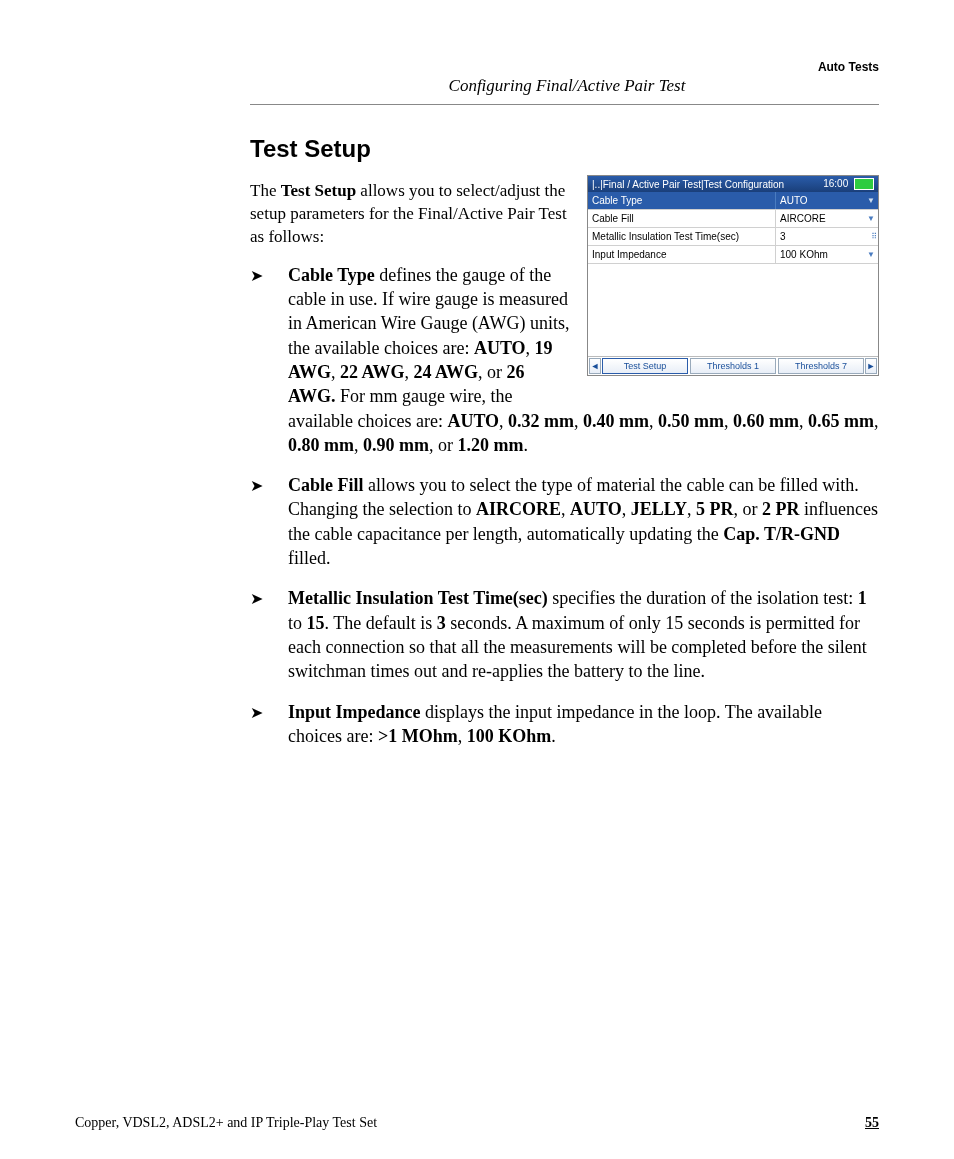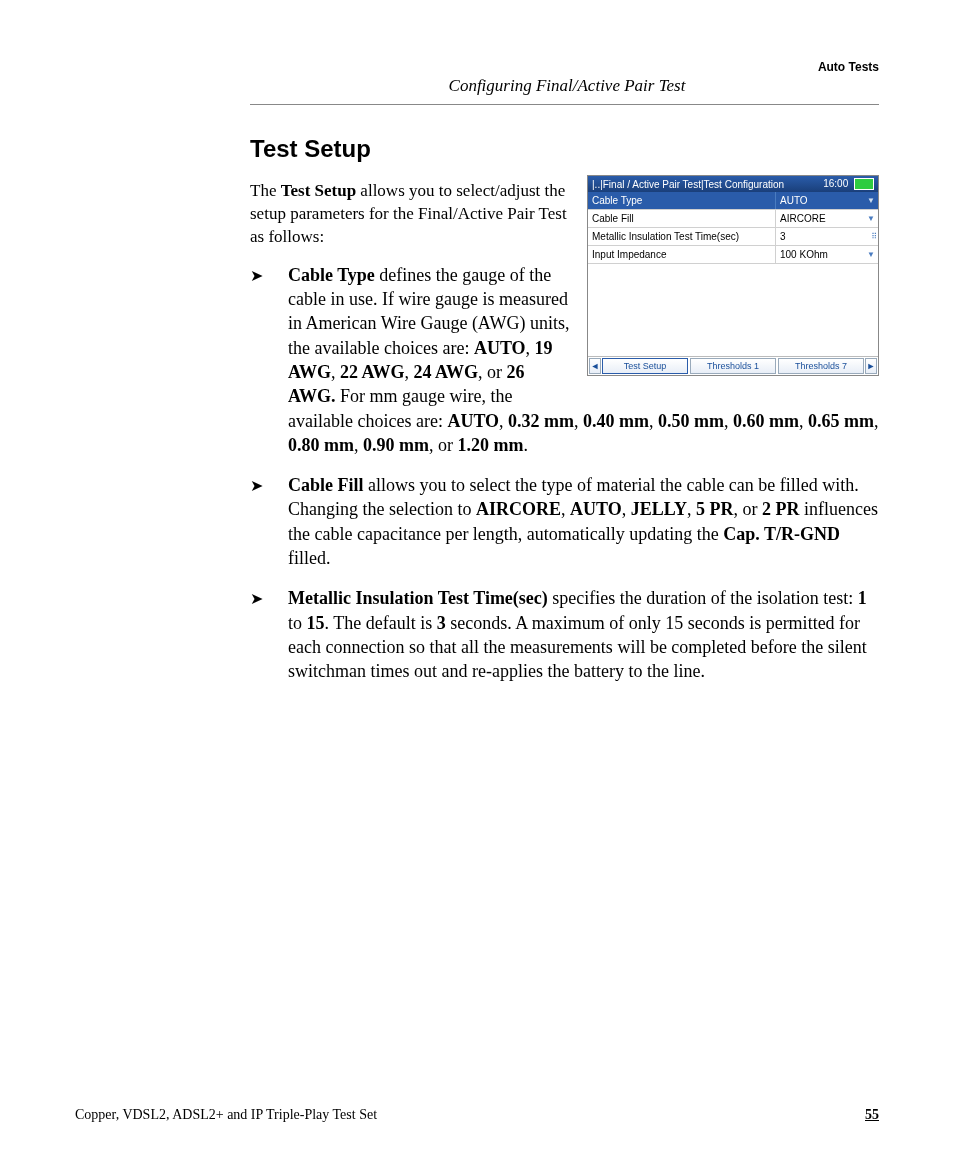--- a/index.html
+++ b/index.html
@@ -167,21 +167,21 @@
     position: absolute;
     left: 0;
     top: 2px;
     font-size: 16px;
     color: #000;
   }
   b { font-weight: bold; }
 
   .footer {
     position: absolute;
-    bottom: 36px;
+    bottom: 28px;
     left: 75px;
     right: 75px;
     display: flex;
     justify-content: space-between;
     font-size: 14px;
   }
   .footer .pg { font-weight: bold; text-decoration: underline; }
 </style>
 </head>
 <body>
@@ -251,20 +251,23 @@
     <ul class="bullets">
       <li>
         <b>Cable Type</b><span> defines the gauge of the cable in use. If wire gauge is measured in American Wire Gauge (AWG) units, the available choices are: </span><b>AUTO</b><span>, </span><b>19 AWG</b><span>, </span><b>22 AWG</b><span>, </span><b>24 AWG</b><span>, or </span><b>26 AWG.</b><span> For mm gauge wire, the available choices are: </span><b>AUTO</b><span>, </span><b>0.32 mm</b><span>, </span><b>0.40 mm</b><span>, </span><b>0.50 mm</b><span>, </span><b>0.60 mm</b><span>, </span><b>0.65 mm</b><span>, </span><b>0.80 mm</b><span>, </span><b>0.90 mm</b><span>, or </span><b>1.20 mm</b><span>.</span>
       </li>
       <li>
         <b>Cable Fill</b><span> allows you to select the type of material the cable can be filled with. Changing the selection to </span><b>AIRCORE</b><span>, </span><b>AUTO</b><span>, </span><b>JELLY</b><span>, </span><b>5 PR</b><span>, or </span><b>2 PR</b><span> influences the cable capacitance per length, automatically updating the </span><b>Cap. T/R-GND</b><span> filled.</span>
       </li>
       <li>
         <b>Metallic Insulation Test Time(sec)</b><span> specifies the duration of the isolation test: </span><b>1</b><span> to </span><b>15</b><span>. The default is </span><b>3</b><span> seconds. A maximum of only 15 seconds is permitted for each connection so that all the measurements will be completed before the silent switchman times out and re-applies the battery to the line.</span>
       </li>
+      <li>
+        <b>Input Impedance</b><span> displays the input impedance in the loop. The available choices are: </span><b>&gt;1 MOhm</b><span>, </span><b>100 KOhm</b><span>.</span>
+      </li>
     </ul>
   </div>
 
   <div class="footer">
     <span>Copper, VDSL2, ADSL2+ and IP Triple-Play Test Set</span>
     <span class="pg">55</span>
   </div>
 </div>
 
 </body></html>

